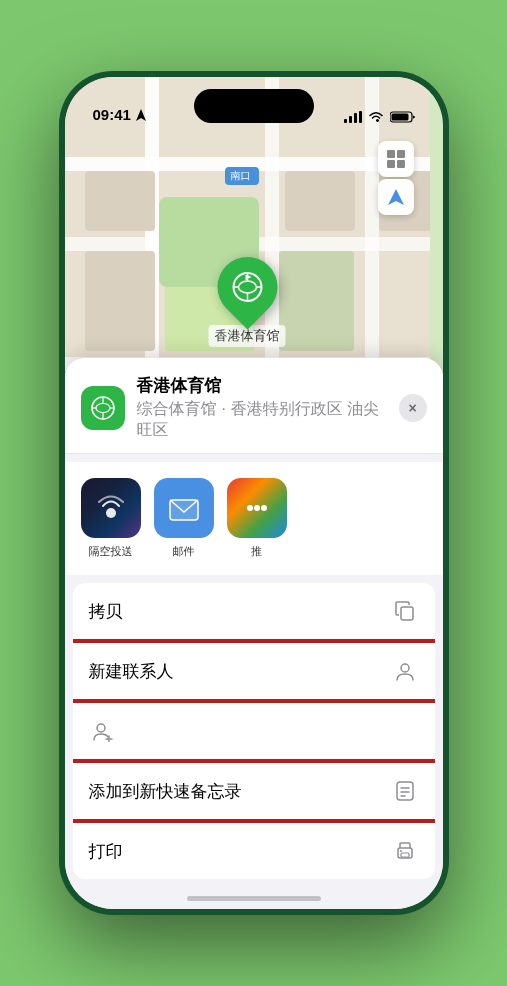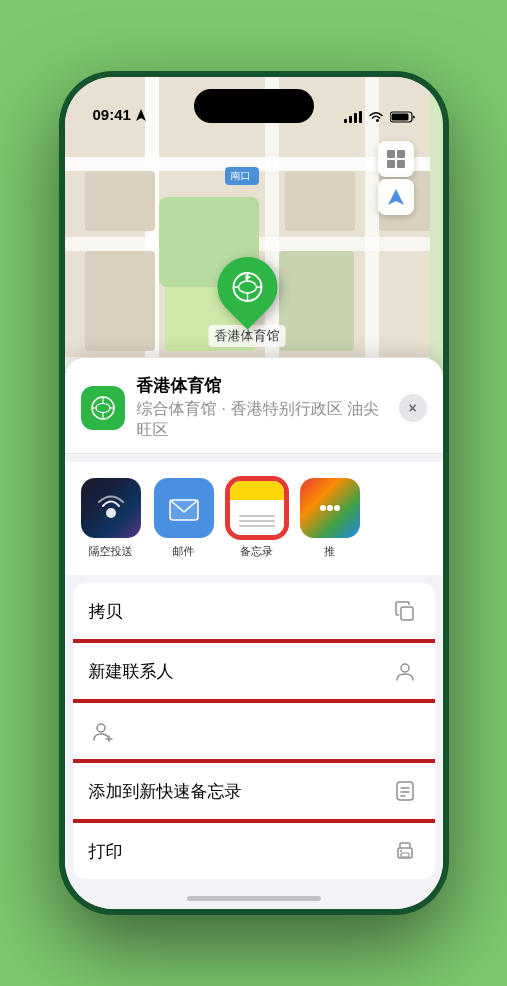--- a/index.html
+++ b/index.html
@@ -480,30 +480,20 @@
           <div class="share-icon mail">
             <svg width="36" height="36" viewBox="0 0 36 36">
               <rect x="4" y="10" width="28" height="20" rx="3" fill="#fff" opacity="0.15"></rect>
               <rect x="4" y="10" width="28" height="20" rx="3" fill="none" stroke="#fff" stroke-width="1.5"></rect>
               <polyline points="4,10 18,22 32,10" fill="none" stroke="#fff" stroke-width="1.5"></polyline>
             </svg>
           </div>
           <div class="share-label">邮件</div>
         </div>
 
-        <div class="share-item">
-          <div class="share-icon notes" style="padding:0; border-radius:14px; overflow:hidden; border: 3px solid #e53935;">
-            <div class="notes-inner">
-              <div class="notes-line"></div>
-              <div class="notes-line"></div>
-              <div class="notes-line"></div>
-            </div>
-          </div>
-          <div class="share-label">备忘录</div>
-        </div>
 
         <div class="share-item">
           <div class="share-icon" style="background: linear-gradient(135deg,#e53935 0%,#fb8c00 33%,#43a047 66%,#1e88e5 100%); border-radius:14px;">
             <svg width="30" height="30" viewBox="0 0 30 30">
               <circle cx="8" cy="15" r="3" fill="#fff"></circle>
               <circle cx="15" cy="15" r="3" fill="#fff"></circle>
               <circle cx="22" cy="15" r="3" fill="#fff"></circle>
             </svg>
           </div>
           <div class="share-label">推</div>

